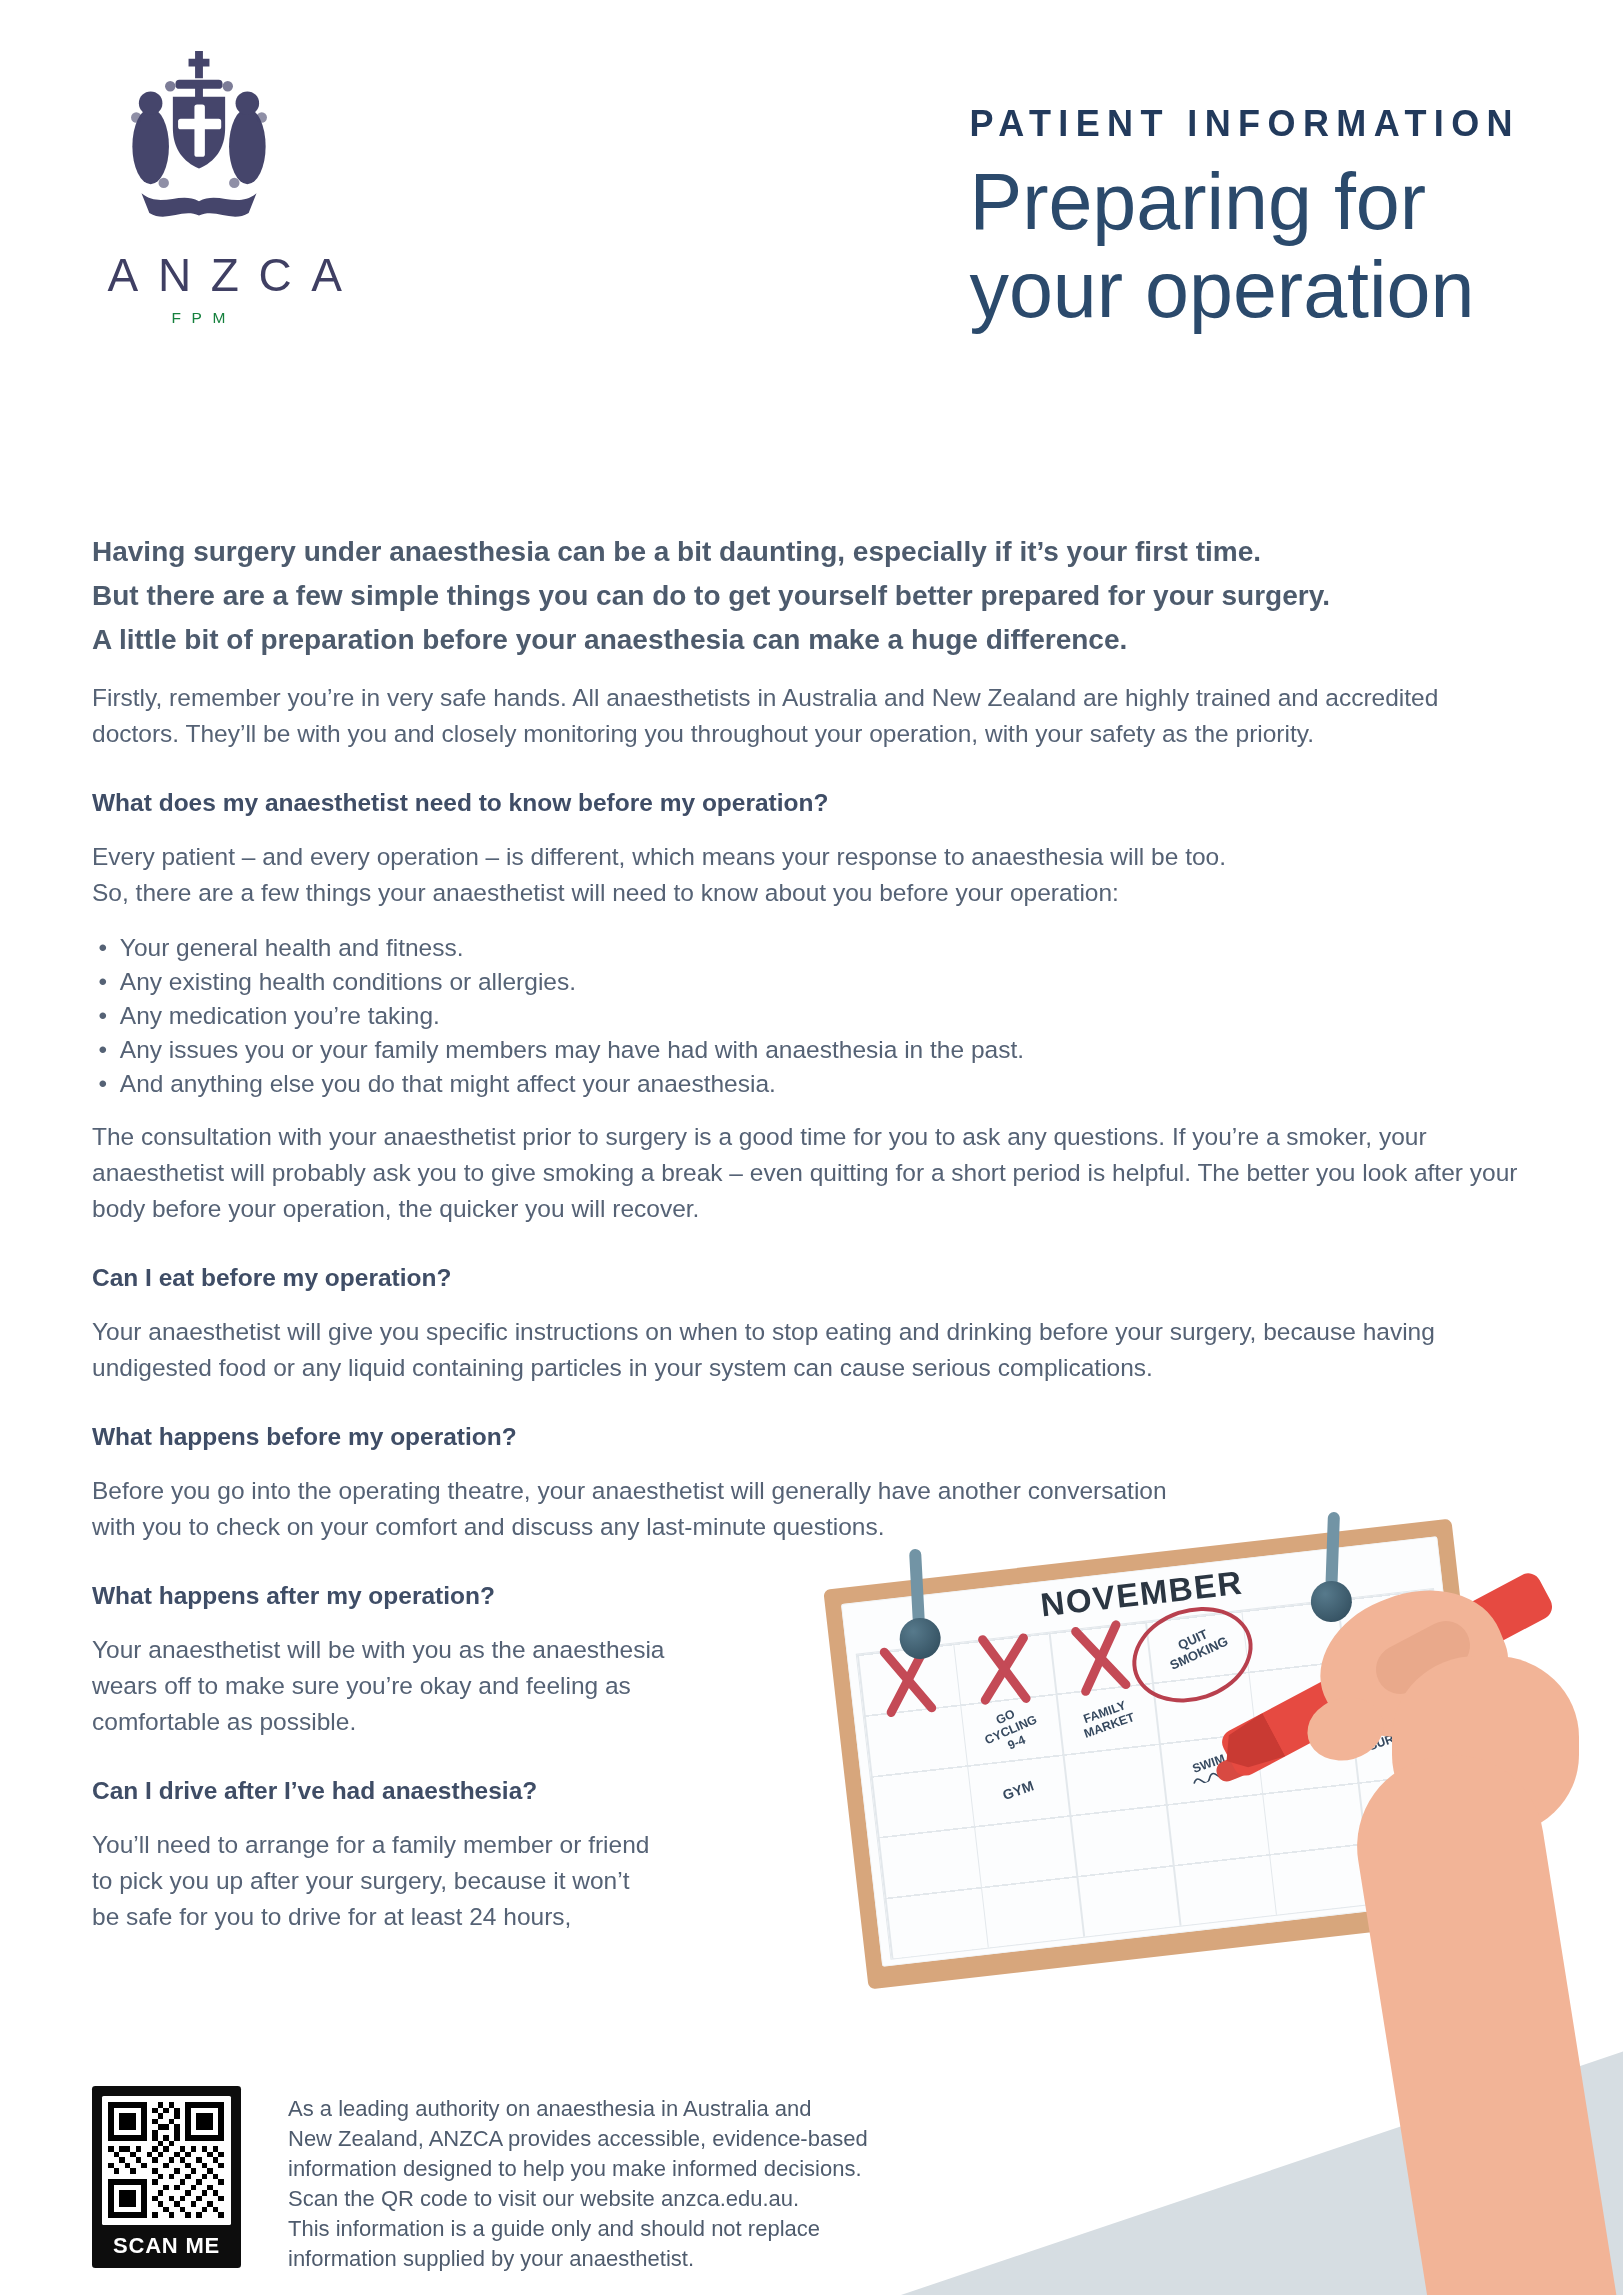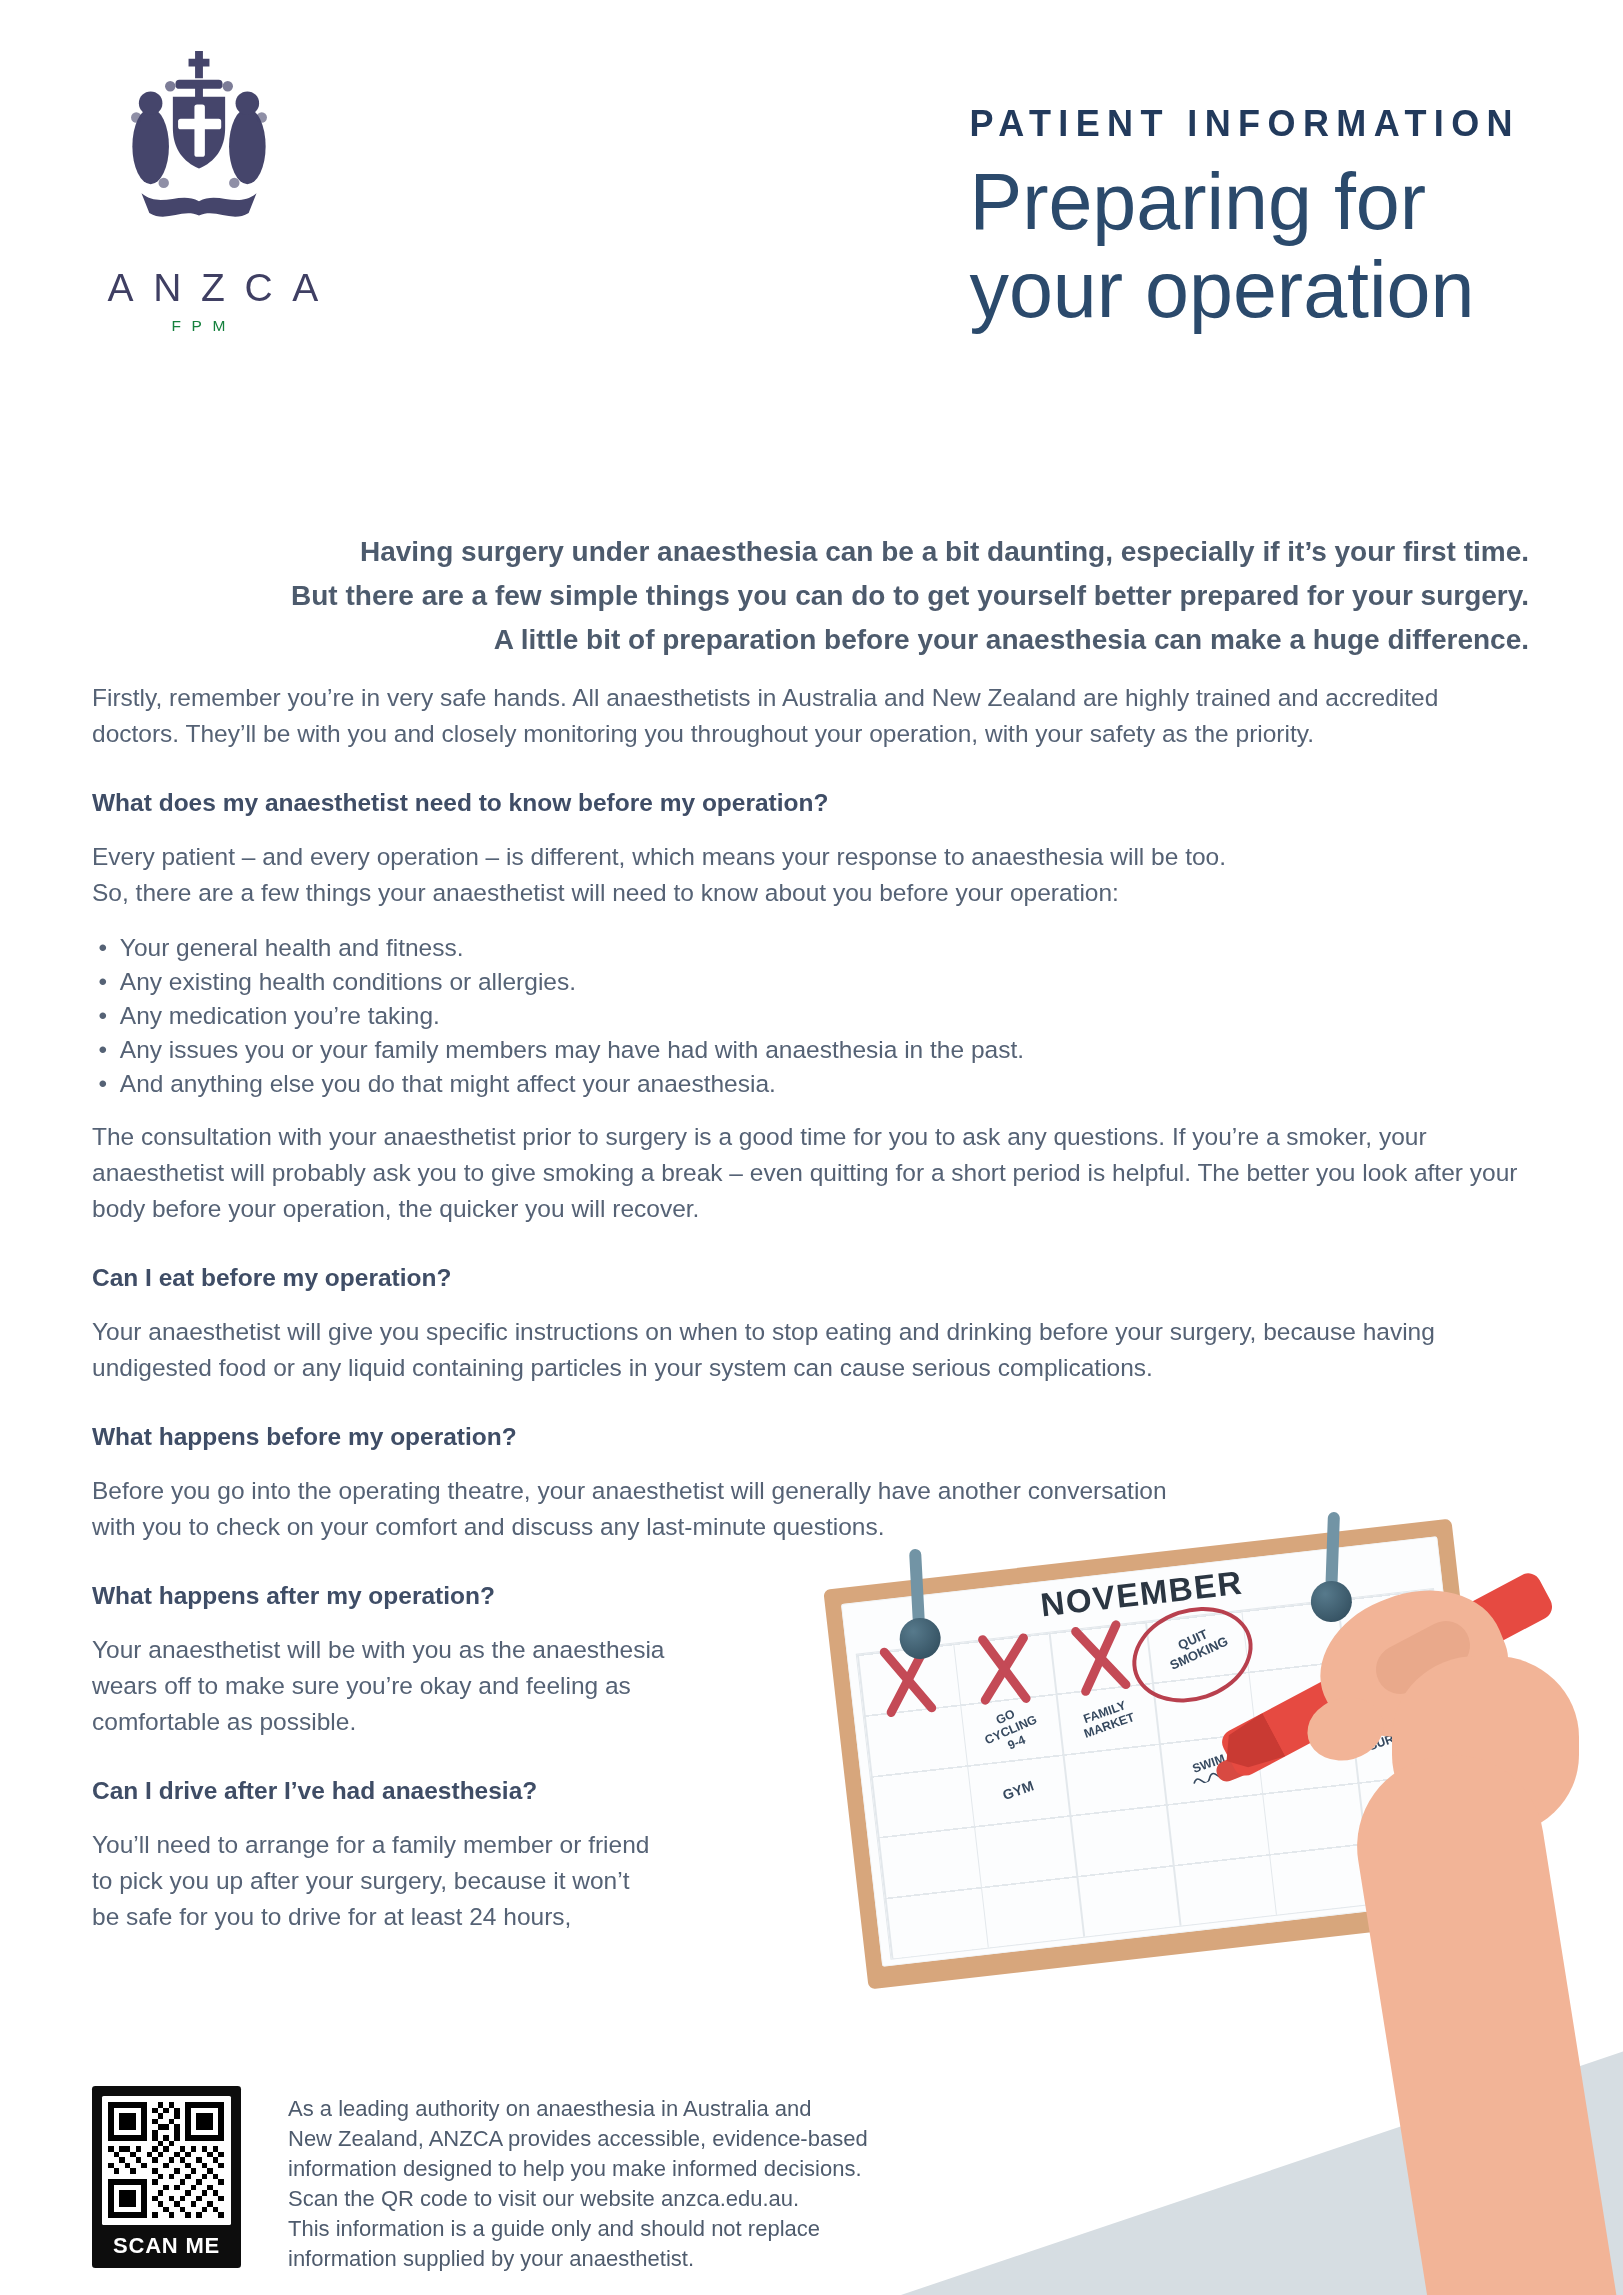--- a/index.html
+++ b/index.html
@@ -3,33 +3,33 @@
 <meta charset="utf-8">
 <style>
   html,body{margin:0;padding:0;background:#ffffff;}
   *{box-sizing:border-box;}
   .sheet{position:relative;width:1623px;height:2295px;background:#ffffff;overflow:hidden;
          font-family:"Liberation Sans",sans-serif;}
 
   
   .logo-block{position:absolute;left:88px;top:47px;width:221px;text-align:center;}
   .crest{width:162px;height:196px;}
-  .logo-word{font-size:39px;font-weight:500;letter-spacing:19.6px;padding-left:19.6px;
-             color:#3f3f63;margin-top:20px;}
+  .logo-word{font-size:46px;font-weight:500;letter-spacing:19.6px;padding-left:19.6px;
+             color:#3f3f63;margin-top:2px;}
   .logo-sub{font-size:15.5px;font-weight:500;letter-spacing:10.6px;padding-left:10.6px;
             color:#15803d;margin-top:6.5px;}
 
   .masthead{position:absolute;right:103px;top:103px;text-align:left;}
   .eyebrow{font-size:36px;font-weight:700;letter-spacing:7.4px;color:#223a5c;}
   .big-title{font-size:79px;font-weight:400;line-height:1.12;color:#2b4a6c;margin-top:13px;}
 
   
   .content{position:absolute;left:92px;top:530px;width:1437px;
            font-size:24.5px;line-height:36px;color:#556275;z-index:3;}
-  .intro{font-size:28px;line-height:44px;font-weight:700;color:#4d5b6d;text-align:right;}
+  .intro{font-size:28px;line-height:44px;font-weight:700;color:#4d5b6d;}
   .qhead{font-size:24.5px;font-weight:700;color:#3f4d66;margin-top:33px;}
   .para{margin-top:18px;}
   .para-gap{}
   .checklist{margin:19.6px 0 0 3.3px;padding:0;list-style:none;}
   .checklist li{position:relative;padding-left:24.5px;line-height:34px;}
   .checklist li::before{content:"•";position:absolute;left:3.3px;top:0;color:#556275;}
   .narrow{width:704px;}
 
   
   .wedge{position:absolute;left:898px;top:2044px;width:725px;height:252px;background:#d6dde2;

